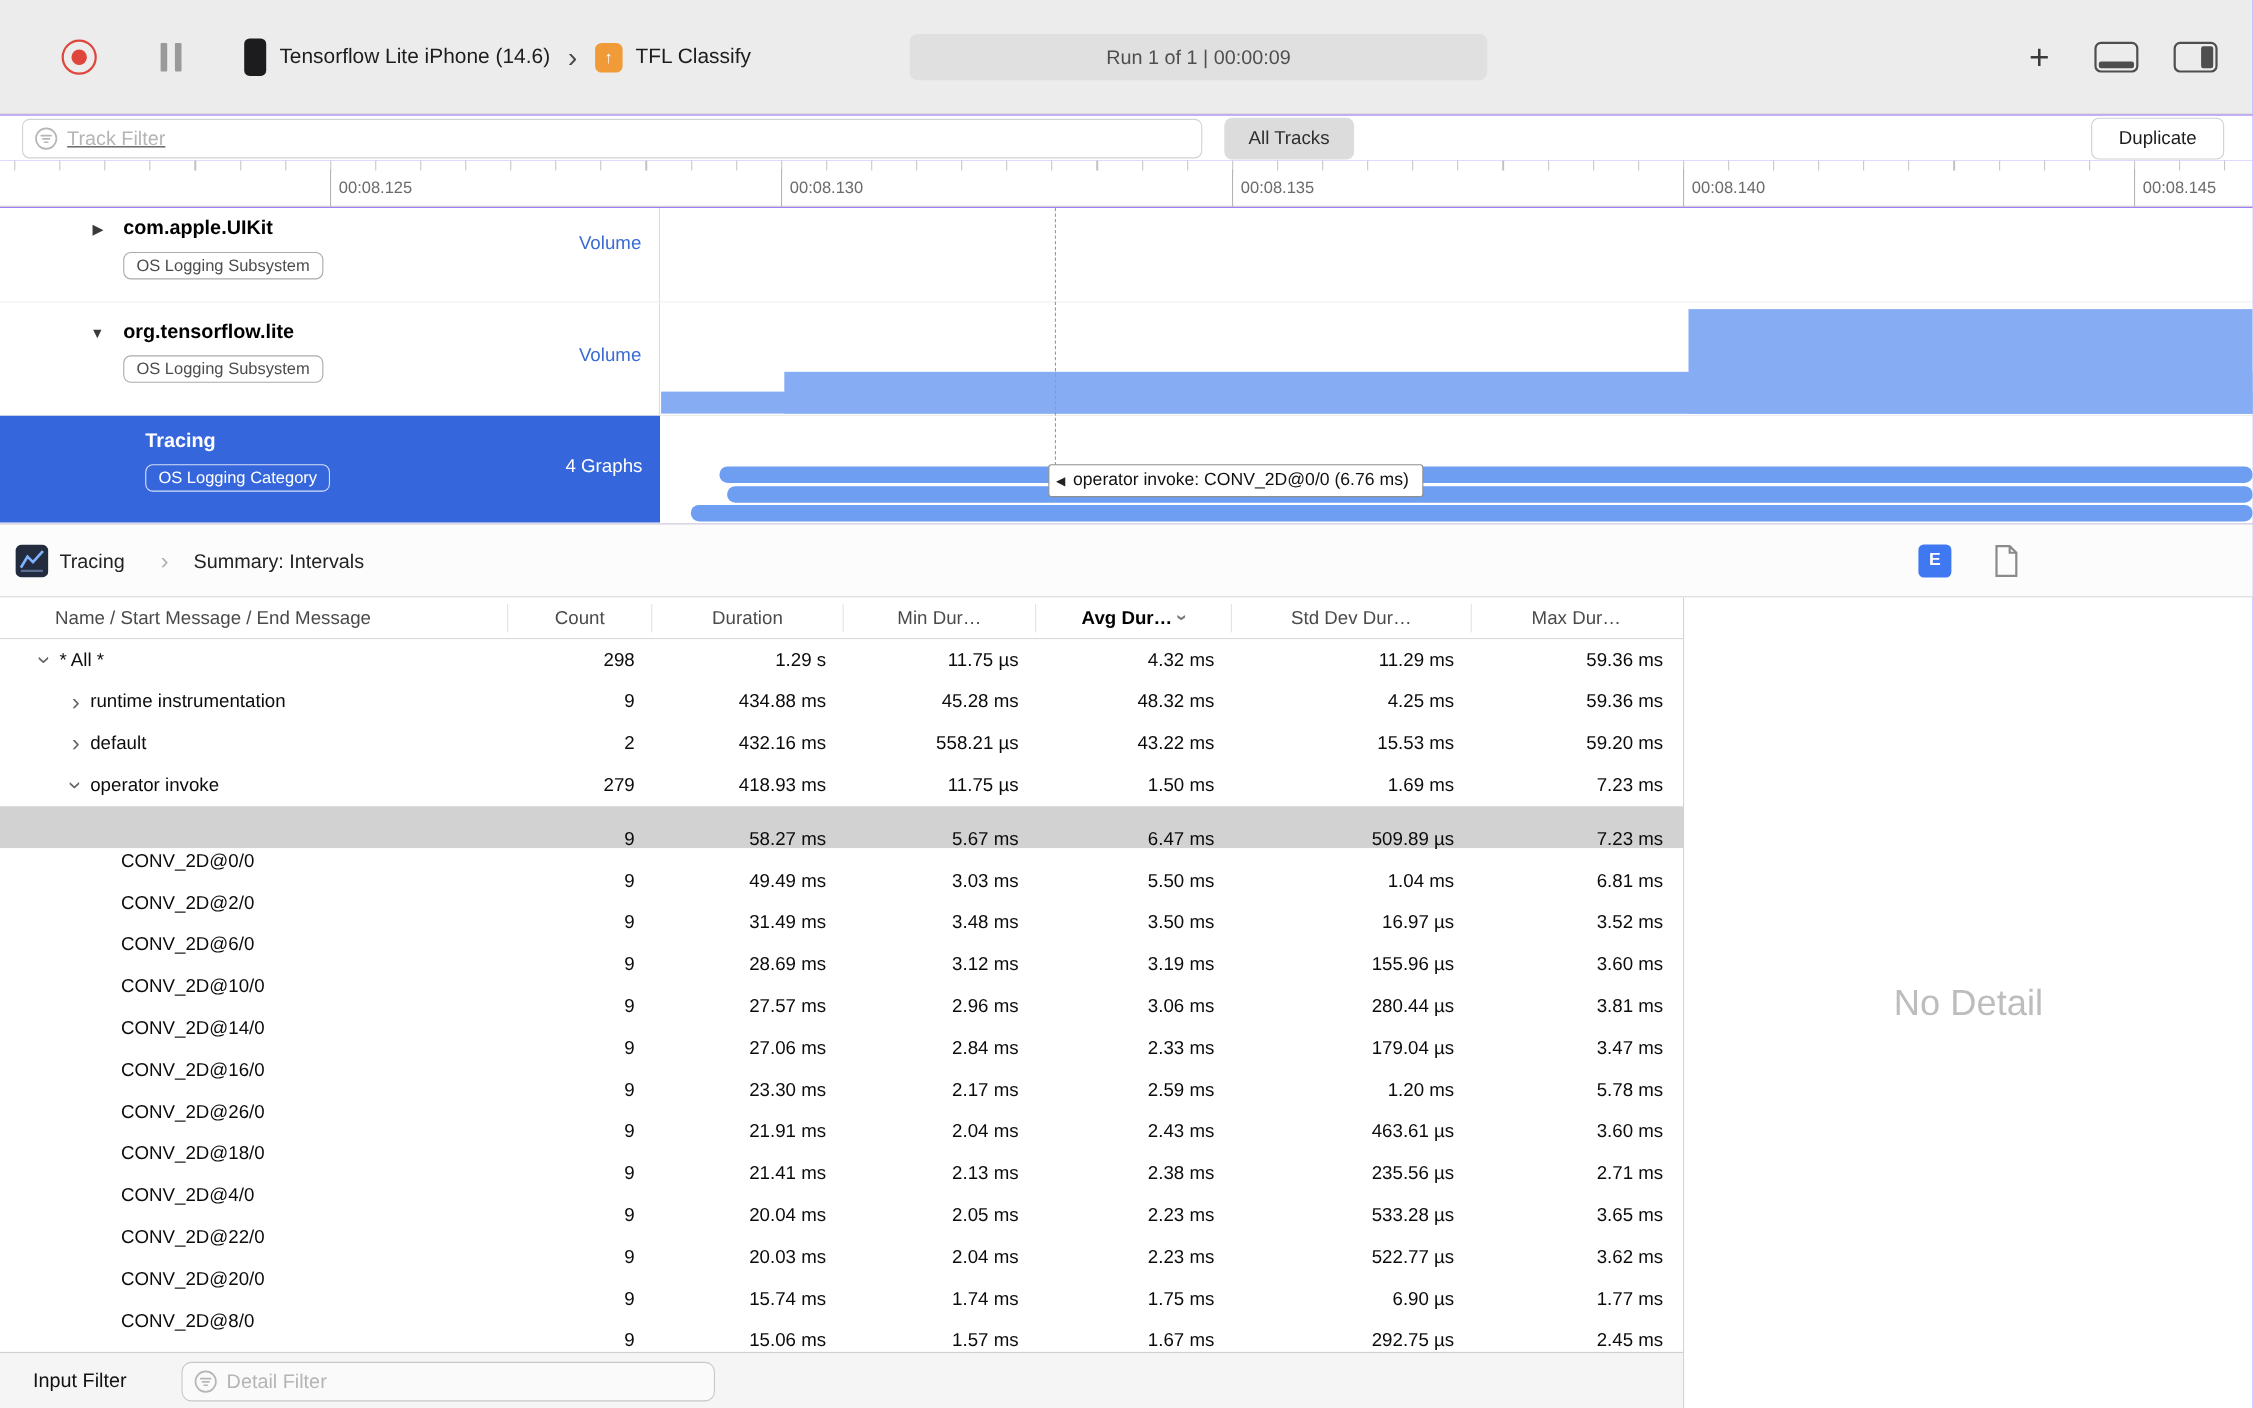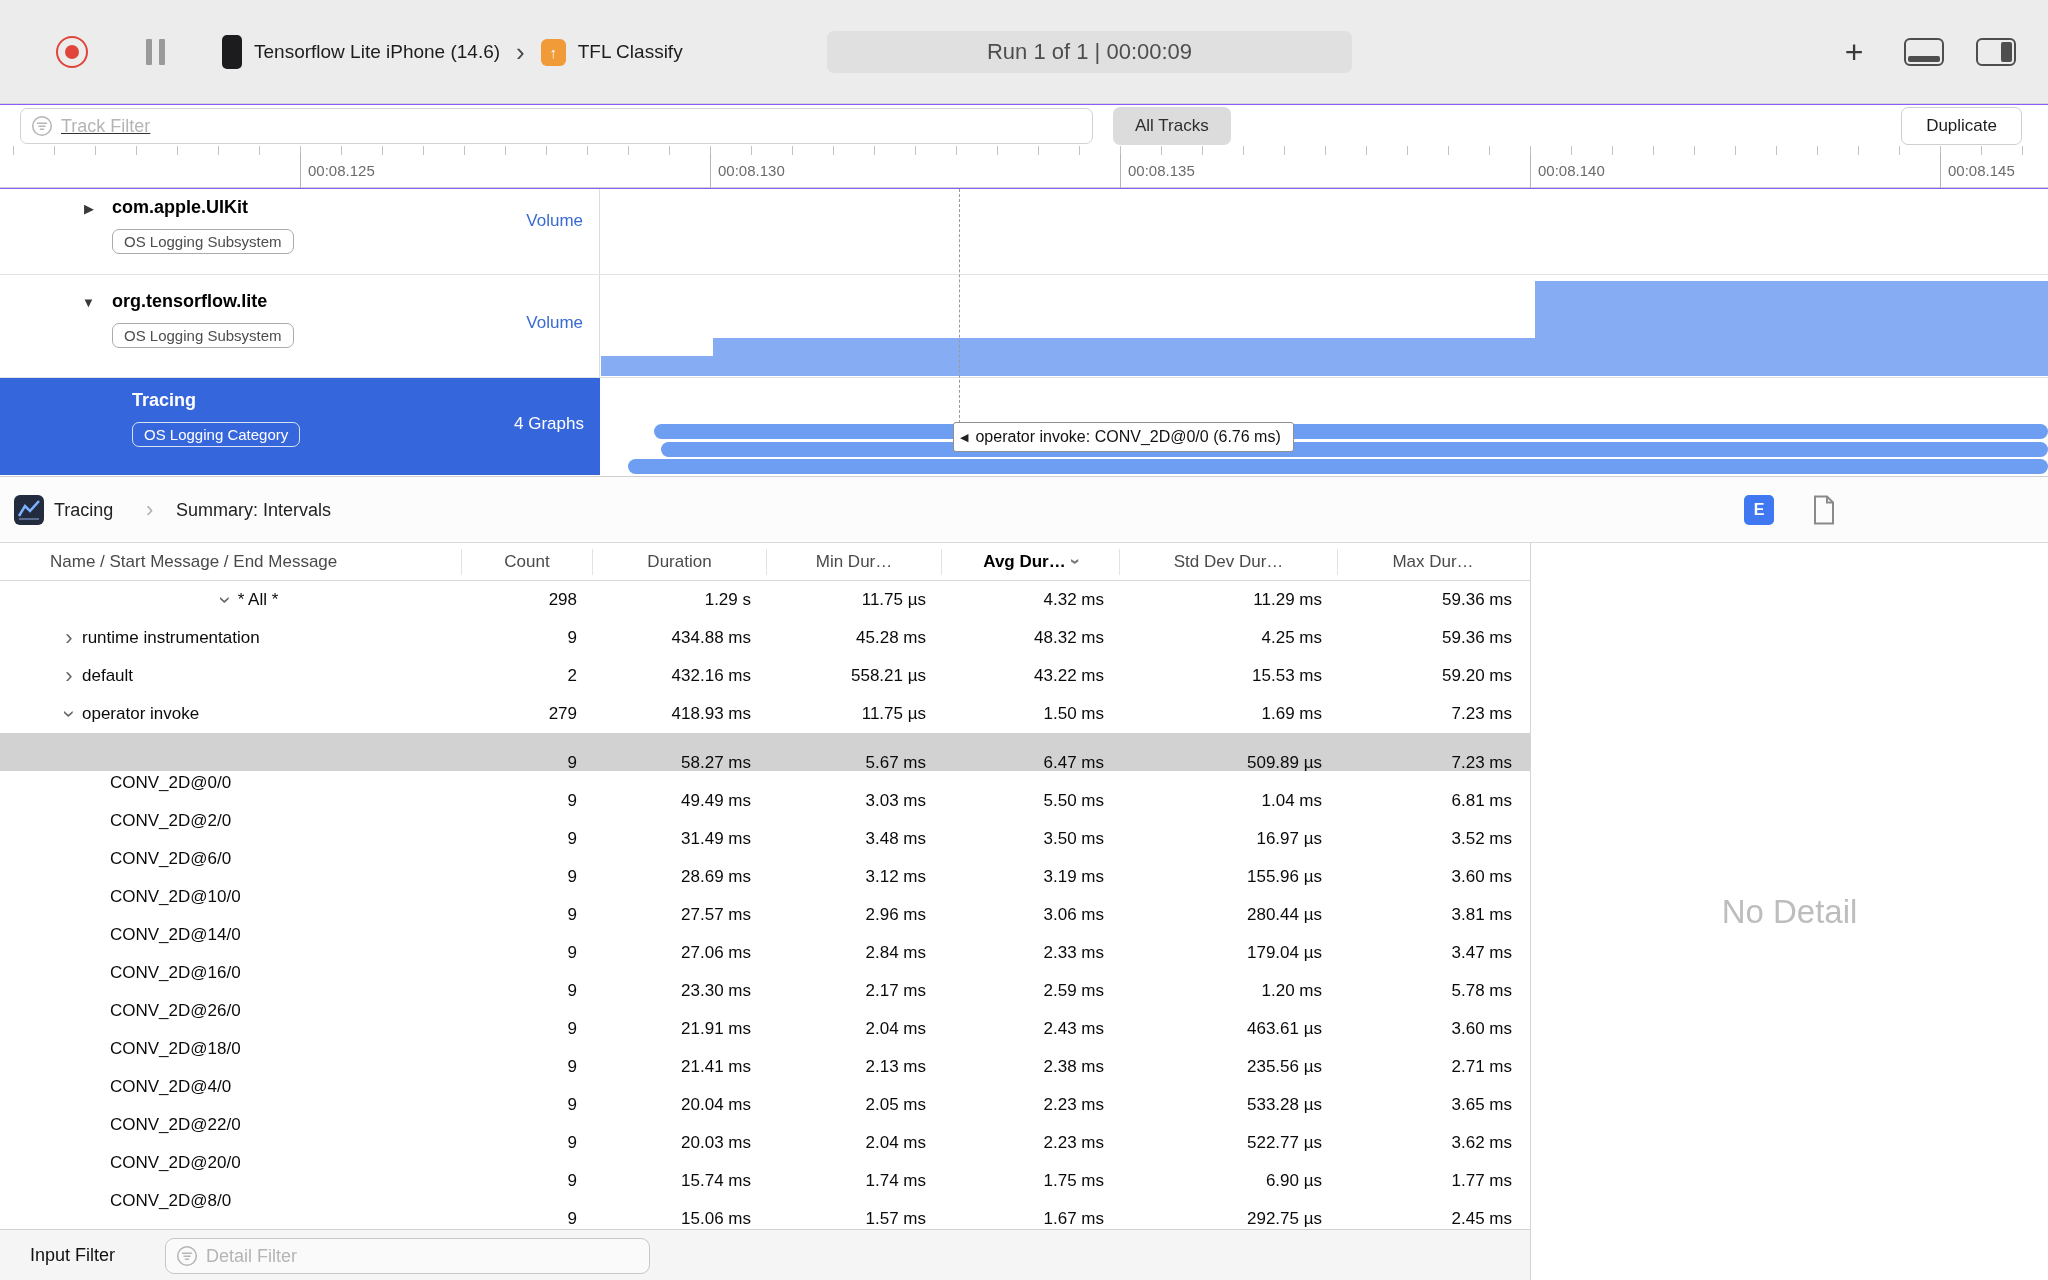--- a/index.html
+++ b/index.html
@@ -10,21 +10,21 @@
   .toolbar { position:absolute; left:0; top:0; width:100%; height:104px; background:#ececec; border-bottom:1px solid #d6d6d6; }
   .record-btn { position:absolute; left:56px; top:36px; width:32px; height:32px; border:2.5px solid #df453b; border-radius:50%; display:flex; align-items:center; justify-content:center; cursor:pointer; }
   .record-dot { width:14px; height:14px; border-radius:50%; background:#df453b; }
   .pause-btn { position:absolute; left:146px; top:39px; width:26px; height:26px; display:flex; gap:7px; }
   .pause-btn div { width:6px; height:26px; background:#9a9a9a; border-radius:1px; }
   .device-group { position:absolute; left:222px; top:0; height:104px; display:flex; align-items:center; gap:12px; }
   .iphone-icon { width:20px; height:34px; background:#1c1c1e; border-radius:5px; }
   .tb-text { font-size:19px; color:#1d1d1f; }
   .tb-chevron { font-size:26px; color:#4a4a4a; line-height:1; padding:0 4px; }
   .app-icon { width:25px; height:27px; background:#f09a38; border-radius:6px; color:#fff; font-size:15px; font-weight:bold; display:flex; align-items:center; justify-content:center; }
-  .run-pill { position:absolute; left:827px; top:31px; width:525px; height:42px; background:#e0e0e0; border-radius:7px; display:flex; align-items:center; justify-content:center; font-size:22px; color:#4e4e4e; }
+  .run-pill { position:absolute; left:827px; top:31px; width:525px; height:42px; background:#e0e0e0; border-radius:7px; display:flex; align-items:center; justify-content:center; font-size:18px; color:#4e4e4e; }
   .plus-btn { position:absolute; left:1832px; top:30px; width:44px; height:44px; font-size:32px; font-weight:300; color:#3a3a3a; display:flex; align-items:center; justify-content:center; cursor:pointer; }
   .panel-btn { position:absolute; top:38px; width:40px; height:28px; border:2px solid #4e4e4e; border-radius:6px; cursor:pointer; }
   .panel-btn.bottom-toggle { left:1904px; }
   .panel-btn.bottom-toggle div { position:absolute; left:2px; right:2px; bottom:2px; height:6px; background:#4e4e4e; border-radius:2px; }
   .panel-btn.right-toggle { left:1976px; }
   .panel-btn.right-toggle div { position:absolute; top:2px; bottom:2px; right:2px; width:11px; background:#4e4e4e; border-radius:2px; }
 
   
   .filterbar { position:absolute; left:0; top:105px; width:100%; height:41px; background:#fff; }
   .track-filter { position:absolute; left:20px; top:3px; width:1073px; height:36px; border:1px solid #d2d2d2; border-radius:7px; background:#fff; display:flex; align-items:center; padding:0 10px; gap:8px; }
@@ -90,21 +90,21 @@
   .thdr .hcell:last-child { border-right:none; }
   .thdr .hname { justify-content:flex-start; padding-left:50px; }
   .thdr .sorted { font-weight:bold; color:#000; }
   .sort-chev { display:inline-block; transform:rotate(90deg); font-size:18px; color:#777; }
 
   .rows-area { flex:1; overflow:hidden; }
   .t-row { height:38px; align-items:center; font-size:17px; color:#0b0b0b; cursor:default; }
   .t-row.selected { background:#d2d2d2; }
   .t-row .cell.num { text-align:right; padding-right:16px; }
   .t-row .cell.name { display:flex; align-items:center; }
-  .lvl-0 .cell.name { padding-left:28px;justify-content:center; }
+  .lvl-0 .cell.name { padding-left:28px; }
   .lvl-1 .cell.name { padding-left:56px; }
   .lvl-2 .cell.name { padding-left:84px;margin-top:40px; }
   .expander { display:inline-block; width:26px; text-align:center; font-size:22px; color:#666; line-height:1; }
   .expander.exp-down::before { content:"›"; display:inline-block; transform:rotate(90deg); }
   .expander.exp-right::before { content:"›"; display:inline-block; }
   .expander.exp-none::before { content:""; }
 
   .bottom-bar { height:52px; border-top:1px solid #d0d0d0; background:#f5f5f5; position:relative; display:flex; align-items:center; }
   .bottom-label { margin-left:30px; font-size:18px; color:#111; }
   .detail-filter { position:absolute; left:165px; top:8px; width:485px; height:36px; border:1px solid #c8c8c8; border-radius:9px; background:#fafafa; display:flex; align-items:center; padding:0 10px; gap:8px; }

